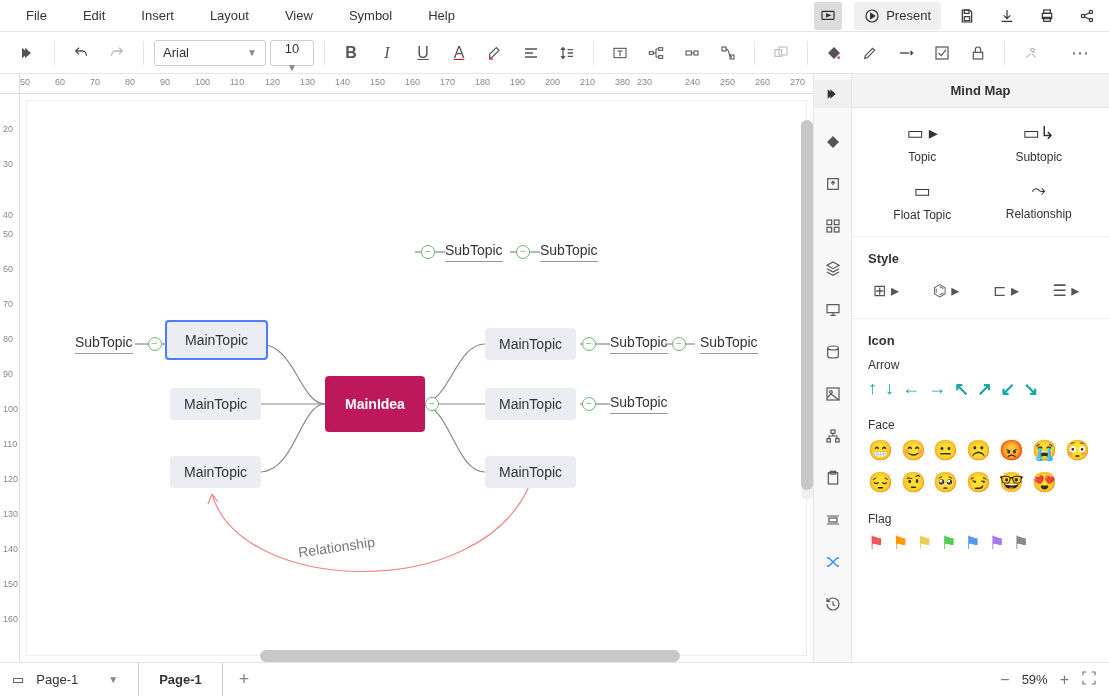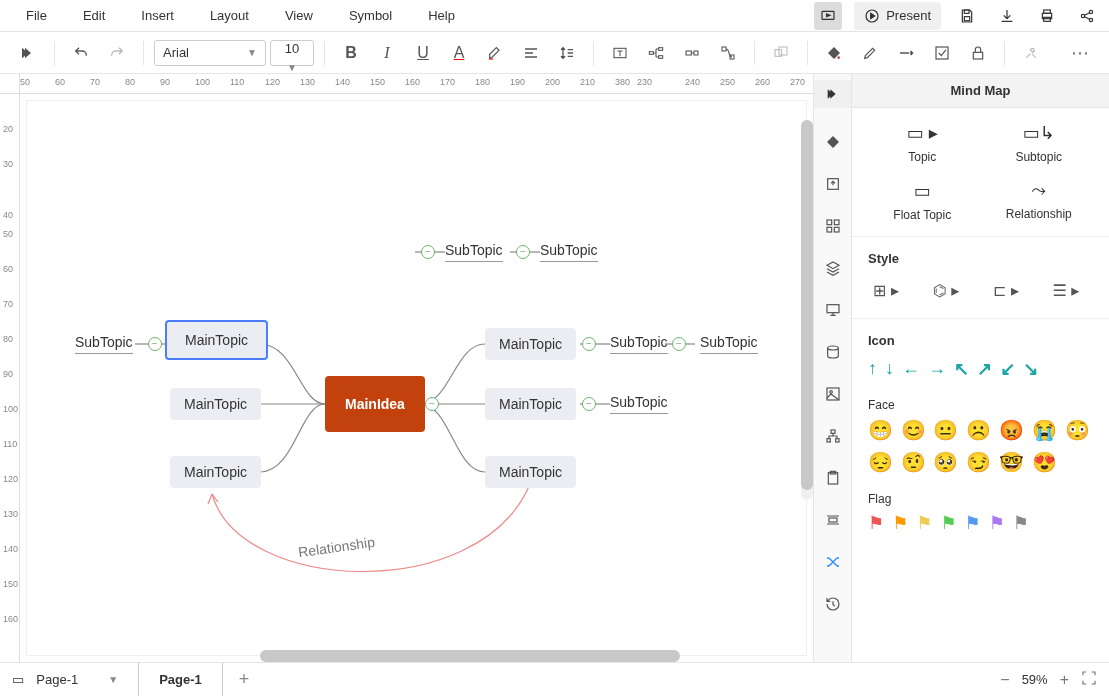--- a/index.html
+++ b/index.html
@@ -30,21 +30,21 @@
 .ruler-h span { position: absolute; top: 3px; }
 .ruler-corner { position: absolute; top: 0; left: 0; width: 20px; height: 20px; border-right: 1px solid #ddd; border-bottom: 1px solid #ddd; background: #fff; z-index: 2; }
 .canvas-body { flex: 1; display: flex; overflow: hidden; }
 .ruler-v { width: 20px; border-right: 1px solid #ddd; position: relative; font-size: 9px; color: #888; }
 .ruler-v span { position: absolute; left: 3px; }
 .canvas { flex: 1; position: relative; background: #fff; overflow: hidden; }
 .canvas-inner { position: absolute; inset: 6px 6px 6px 6px; border: 1px solid #eee; }
 
 
 .node { position: absolute; padding: 8px 14px; border-radius: 4px; font-size: 14px; text-align: center; background: #ecedf2; color: #333; }
-.node.center { background: #c2410c; color: #fff; font-weight: bold; padding: 20px 20px; }
+.node.center { background: #be185d; color: #fff; font-weight: bold; padding: 20px 20px; }
 .node.float { background: #ef7f90; color: #fff; font-weight: bold; padding: 12px 22px; }
 .node.selected { background: #ecedf2; border: 2px solid #4a7dff; }
 .subtext { position: absolute; font-size: 14px; color: #333; }
 .underline { border-bottom: 1px solid #999; padding-bottom: 3px; }
 .minus { width: 14px; height: 14px; border: 1.5px solid #6eb36e; border-radius: 50%; display: inline-flex; align-items: center; justify-content: center; color: #6eb36e; font-size: 10px; position: absolute; background: #fff; line-height: 1; }
 
 
 .connectors { position: absolute; inset: 0; width: 100%; height: 100%; pointer-events: none; }
 
 
@@ -477,20 +477,21 @@
       <h4>Style</h4>
       <div class="btnrow" style="gap:24px">
         <div class="stylebtn">⊞ ▸</div>
         <div class="stylebtn">⌬ ▸</div>
         <div class="stylebtn">⊏ ▸</div>
         <div class="stylebtn">☰ ▸</div>
       </div>
     </div>
     <div class="section" style="border-bottom:none">
       <h4>Icon</h4>
+      <div class="sublabel">Arrow</div>
       <div class="iconrow">
         <span class="arrowicon">↑</span>
         <span class="arrowicon">↓</span>
         <span class="arrowicon">←</span>
         <span class="arrowicon">→</span>
         <span class="arrowicon">↖</span>
         <span class="arrowicon">↗</span>
         <span class="arrowicon">↙</span>
         <span class="arrowicon">↘</span>
       </div>

